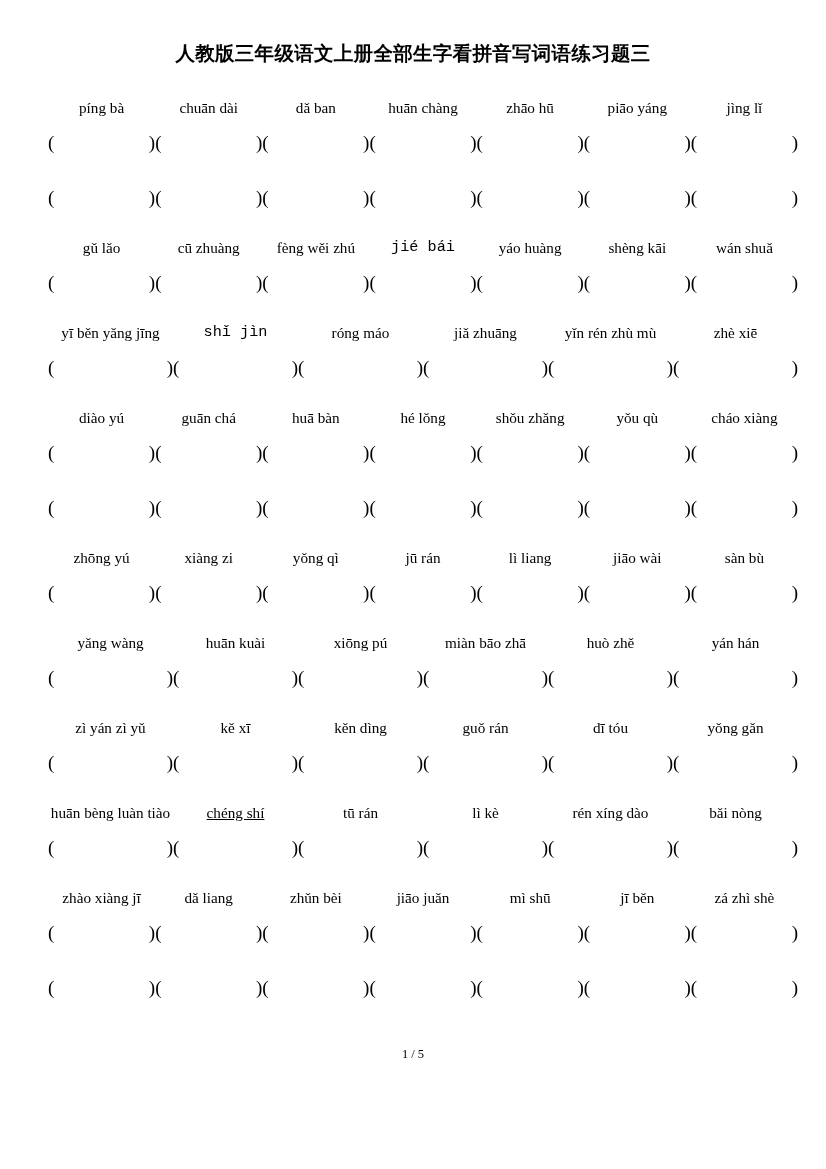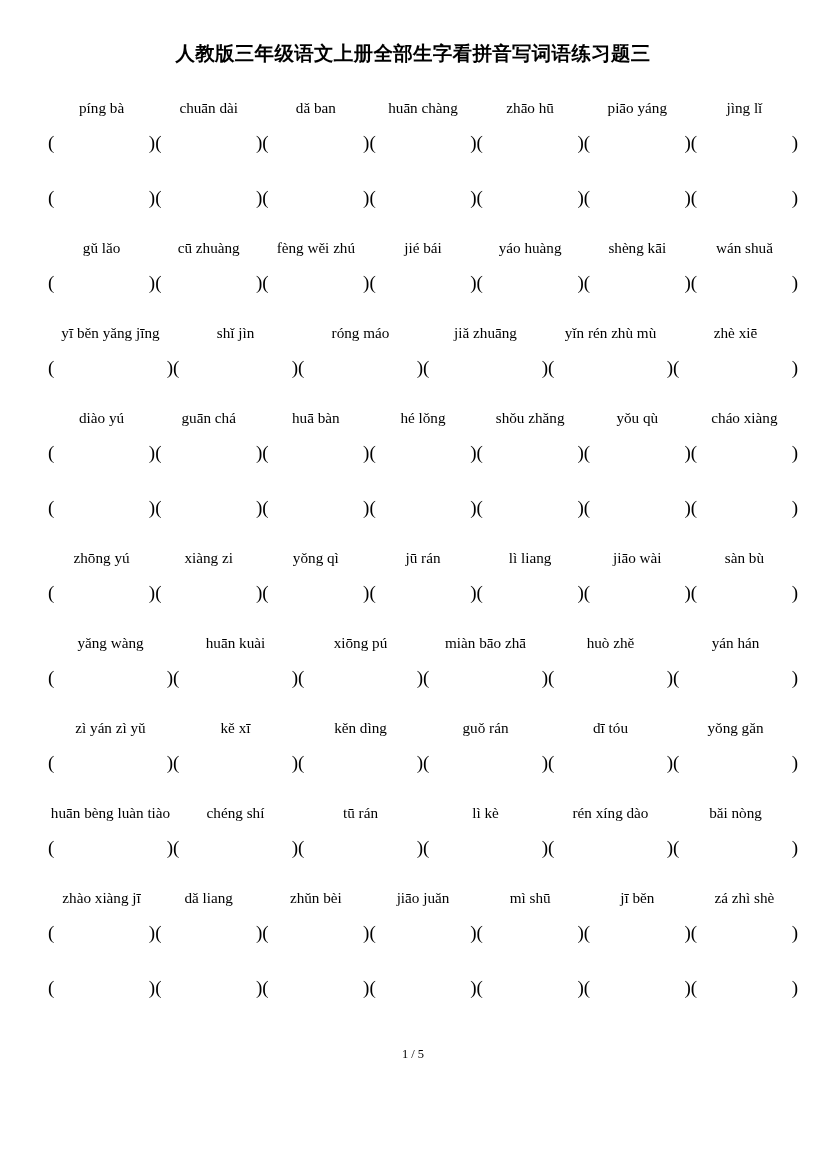--- a/index.html
+++ b/index.html
@@ -160,21 +160,21 @@
             <span class="pl">(</span>
             <span class="pr">)</span>
           </div>
         </div>
       </div>
       <div class="ex-row">
         <div class="pinyin-line">
           <div class="pinyin-cell" style="flex: 1 1 0px;">gǔ lǎo</div>
           <div class="pinyin-cell" style="flex: 1 1 0px;">cū zhuàng</div>
           <div class="pinyin-cell" style="flex: 1 1 0px;">fèng wěi zhú</div>
-          <div class="pinyin-cell" style="flex: 1 1 0px;">jié bái</div>
+          <div class="pinyin-cell" style="flex: 1 1 0px; font-family: Liberation Mono, monospace;">jié bái</div>
           <div class="pinyin-cell" style="flex: 1 1 0px;">yáo huàng</div>
           <div class="pinyin-cell" style="flex: 1 1 0px;">shèng kāi</div>
           <div class="pinyin-cell" style="flex: 1 1 0px;">wán shuǎ</div>
         </div>
         <div class="answer-line">
           <div class="paren-cell" style="flex: 1 1 0px;">
             <span class="pl">(</span>
             <span class="pr">)</span>
           </div>
           <div class="paren-cell" style="flex: 1 1 0px;">
@@ -199,21 +199,21 @@
           </div>
           <div class="paren-cell" style="flex: 1 1 0px;">
             <span class="pl">(</span>
             <span class="pr">)</span>
           </div>
         </div>
       </div>
       <div class="ex-row">
         <div class="pinyin-line">
           <div class="pinyin-cell" style="flex: 1 1 0px;">yī  běn yǎng jīng</div>
-          <div class="pinyin-cell" style="flex: 1 1 0px;">shǐ jìn</div>
+          <div class="pinyin-cell" style="flex: 1 1 0px; font-family: Liberation Mono, monospace;">shǐ jìn</div>
           <div class="pinyin-cell" style="flex: 1 1 0px;">róng máo</div>
           <div class="pinyin-cell" style="flex: 1 1 0px;">jiǎ zhuāng</div>
           <div class="pinyin-cell" style="flex: 1 1 0px;">yǐn rén zhù mù</div>
           <div class="pinyin-cell" style="flex: 1 1 0px;">zhè xiē</div>
         </div>
         <div class="answer-line">
           <div class="paren-cell" style="flex: 1 1 0px;">
             <span class="pl">(</span>
             <span class="pr">)</span>
           </div>
@@ -421,21 +421,21 @@
           </div>
           <div class="paren-cell" style="flex: 1 1 0px;">
             <span class="pl">(</span>
             <span class="pr">)</span>
           </div>
         </div>
       </div>
       <div class="ex-row">
         <div class="pinyin-line">
           <div class="pinyin-cell" style="flex: 1 1 0px;">huān bèng luàn tiào</div>
-          <div class="pinyin-cell" style="flex: 1 1 0px;">chéng shí</div>
+          <div class="pinyin-cell" style="flex: 1 1 0px; text-decoration: underline;">chéng shí</div>
           <div class="pinyin-cell" style="flex: 1 1 0px;">tū rán</div>
           <div class="pinyin-cell" style="flex: 1 1 0px;">lì   kè</div>
           <div class="pinyin-cell" style="flex: 1 1 0px;">rén  xíng dào</div>
           <div class="pinyin-cell" style="flex: 1 1 0px;">bǎi nòng</div>
         </div>
         <div class="answer-line">
           <div class="paren-cell" style="flex: 1 1 0px;">
             <span class="pl">(</span>
             <span class="pr">)</span>
           </div>

